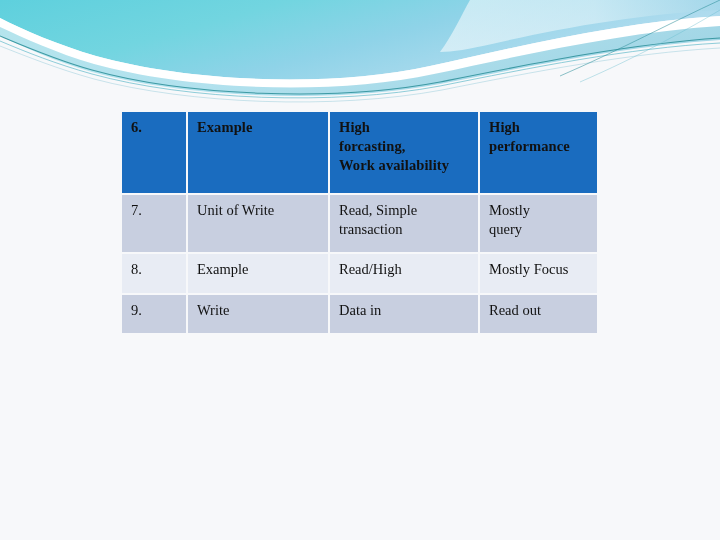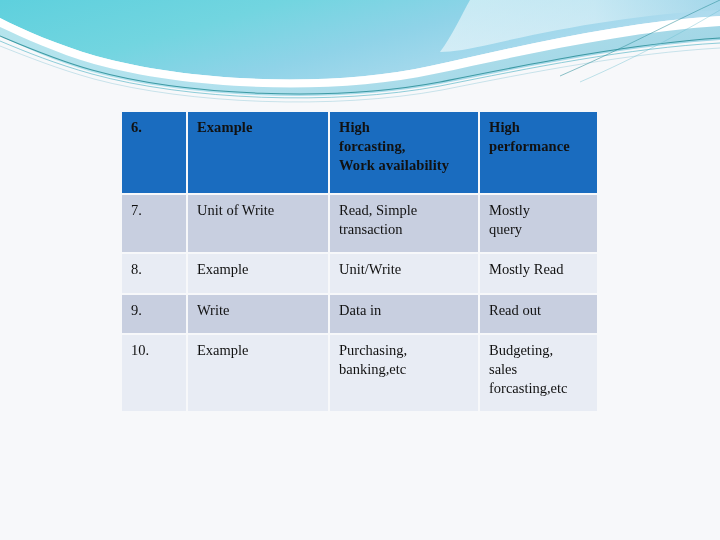--- a/index.html
+++ b/index.html
@@ -197,56 +197,39 @@
       </tr>
 
       <tr class="band-light row-8">
         <td>
           <span class="num">8.</span>
         </td>
         <td>
           <span>Example</span>
         </td>
         <td>
-          <span class="cell-line">Unit/Write</span>
-        </td>
-        <td>
-          <span class="cell-line">Mostly Read</span>
+          <span class="cell-line">Read/High</span>
+        </td>
+        <td>
+          <span class="cell-line">Mostly Focus</span>
         </td>
       </tr>
 
       <tr class="band-dark row-9">
         <td>
           <span class="num">9.</span>
         </td>
         <td>
           <span>Write</span>
         </td>
         <td>
           <span class="cell-line">Data in</span>
         </td>
         <td>
           <span class="cell-line">Read out</span>
         </td>
       </tr>
 
-      <tr class="band-light row-10">
-        <td>
-          <span class="num">10.</span>
-        </td>
-        <td>
-          <span>Example</span>
-        </td>
-        <td>
-          <span class="cell-line">Purchasing,</span>
-          <span class="cell-line">banking,etc</span>
-        </td>
-        <td>
-          <span class="cell-line">Budgeting,</span>
-          <span class="cell-line">sales</span>
-          <span class="cell-line">forcasting,etc</span>
-        </td>
-      </tr>
 
     </tbody>
   </table>
 
 </div>
 
 </body></html>

